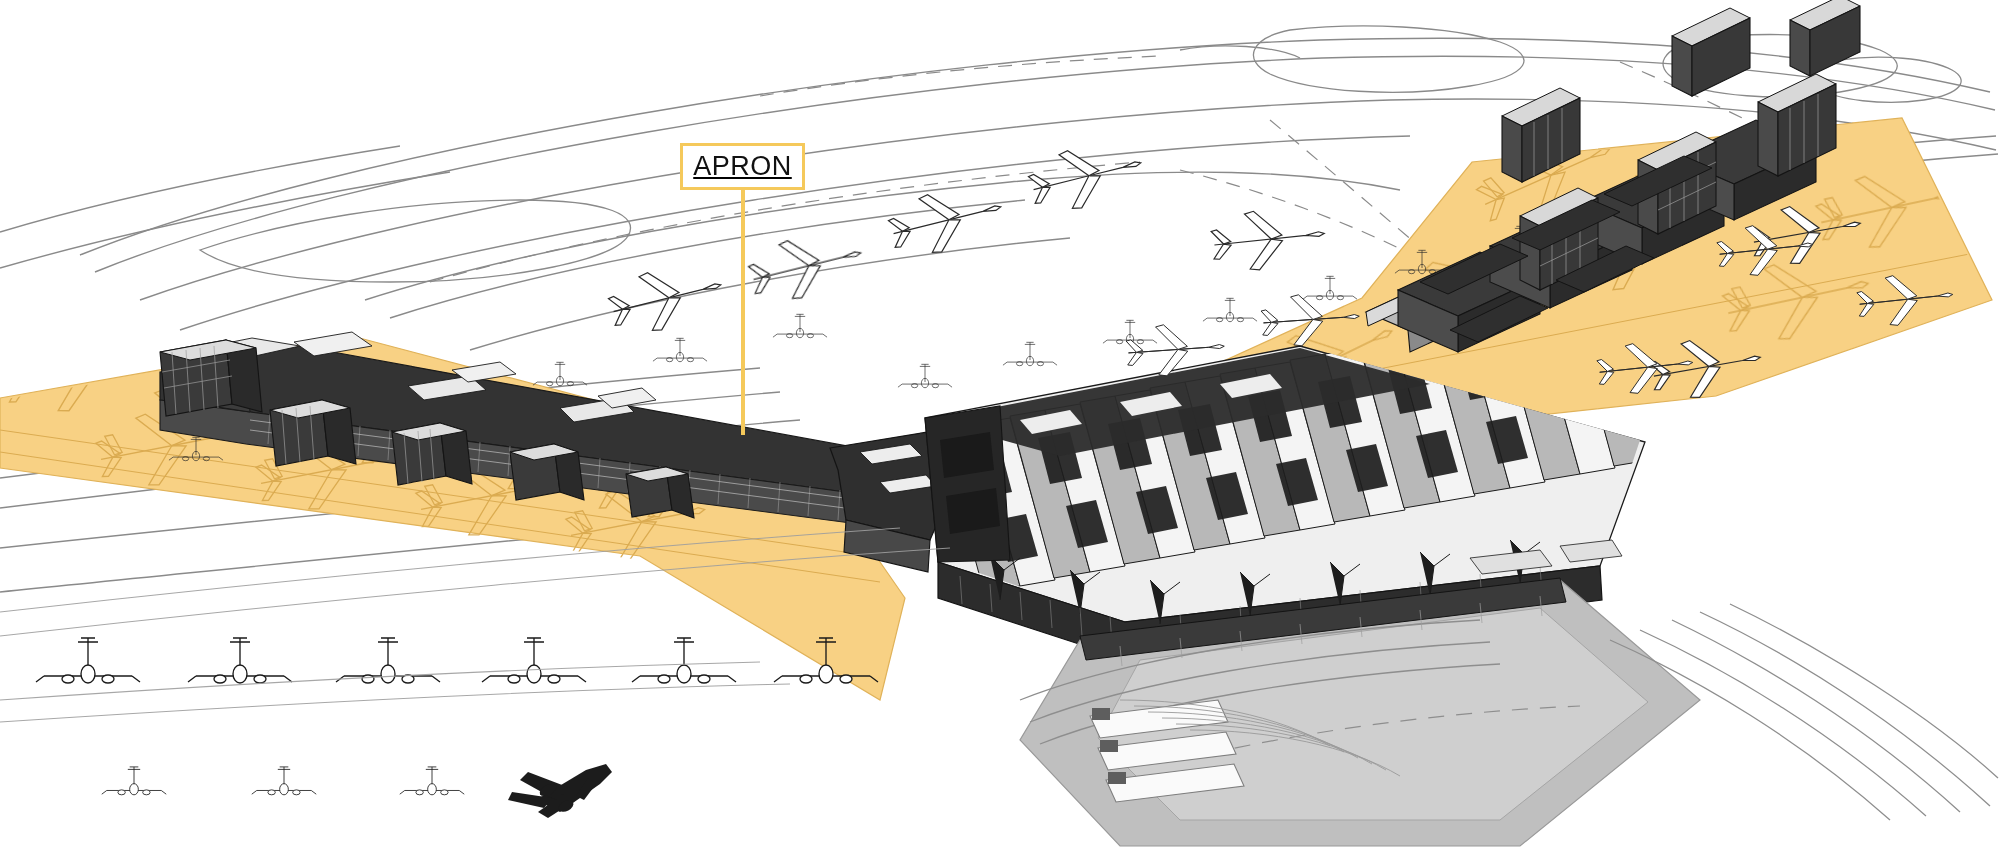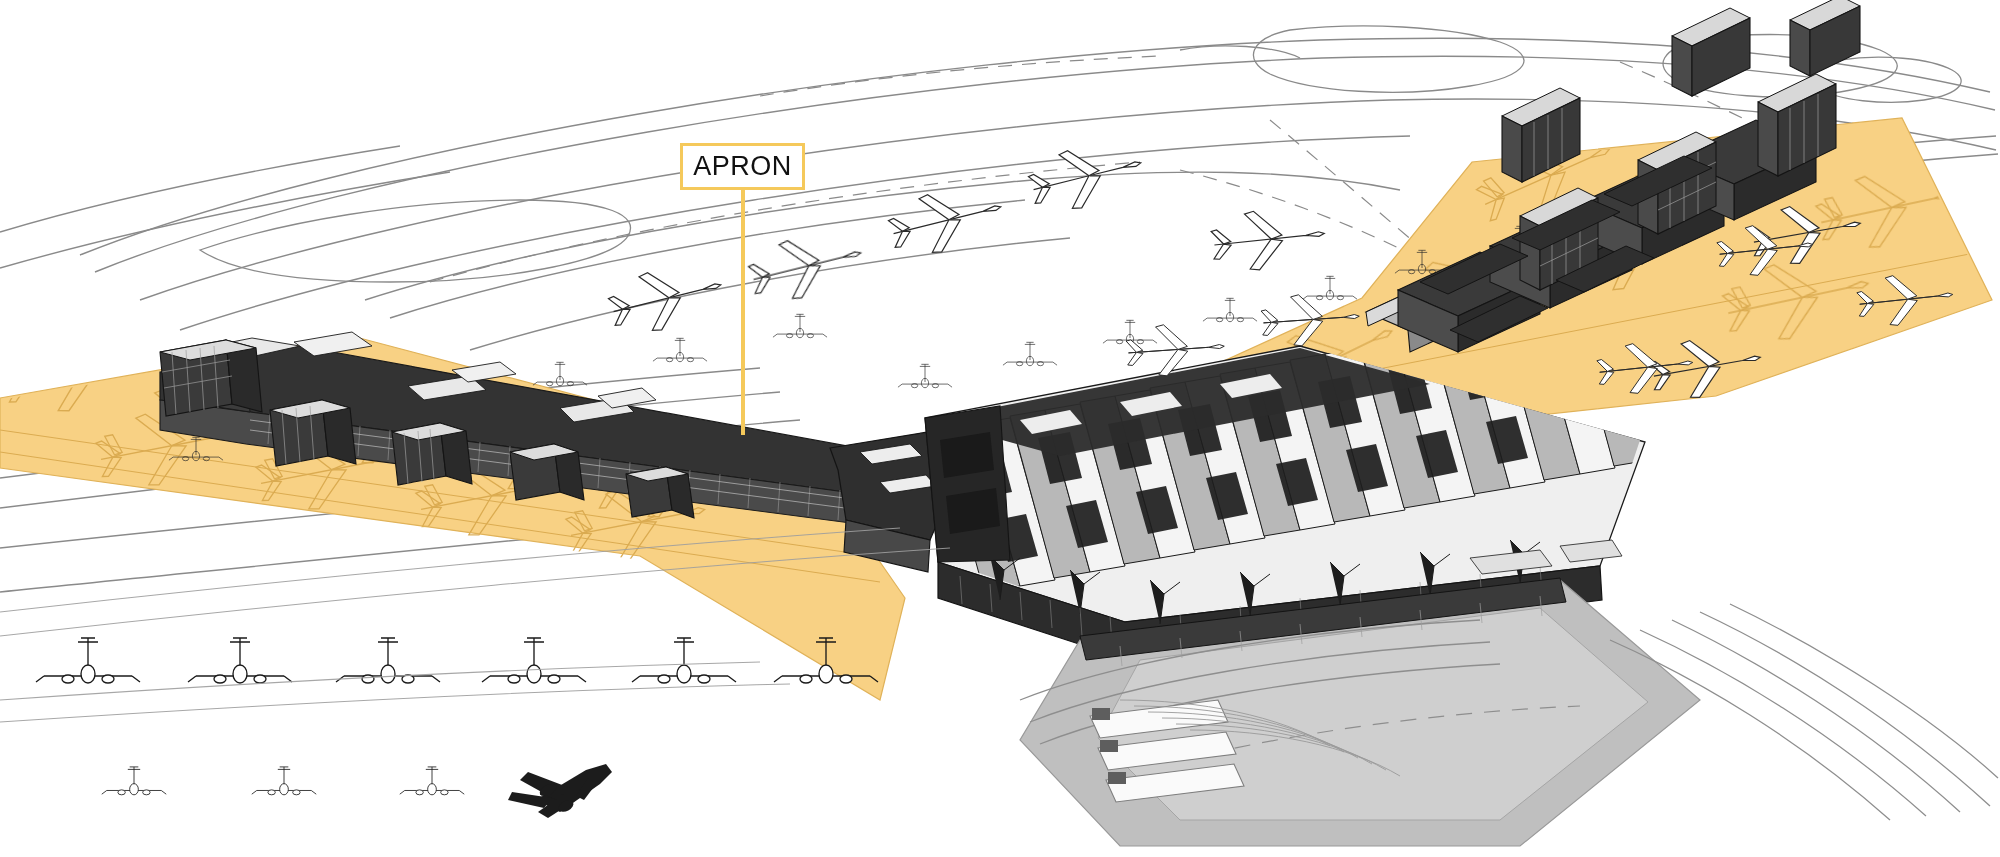--- a/index.html
+++ b/index.html
@@ -3,21 +3,21 @@
 <meta charset="utf-8">
 <style>
   html,body{margin:0;padding:0;background:#ffffff;}
   body{width:2000px;height:857px;overflow:hidden;font-family:"Liberation Sans",sans-serif;}
   #stage{position:relative;width:2000px;height:857px;background:#fff;}
   #scene{position:absolute;inset:0;}
   .callout-box{
     position:absolute;left:680px;top:143px;width:125px;height:47px;
     border:3px solid #F5C95B;background:#ffffff;
     display:flex;align-items:center;justify-content:center;
-    box-sizing:border-box;z-index:40;
+    box-sizing:border-box;z-index:40;text-decoration:underline;
   }
   .callout-text{
     font-family:"Liberation Sans",sans-serif;
     font-size:27px;letter-spacing:.5px;color:#111;line-height:1;
     white-space:nowrap;
   }
   .leader{
     position:absolute;left:741px;top:190px;width:4px;height:245px;
     background:#F5C95B;z-index:39;
   }

